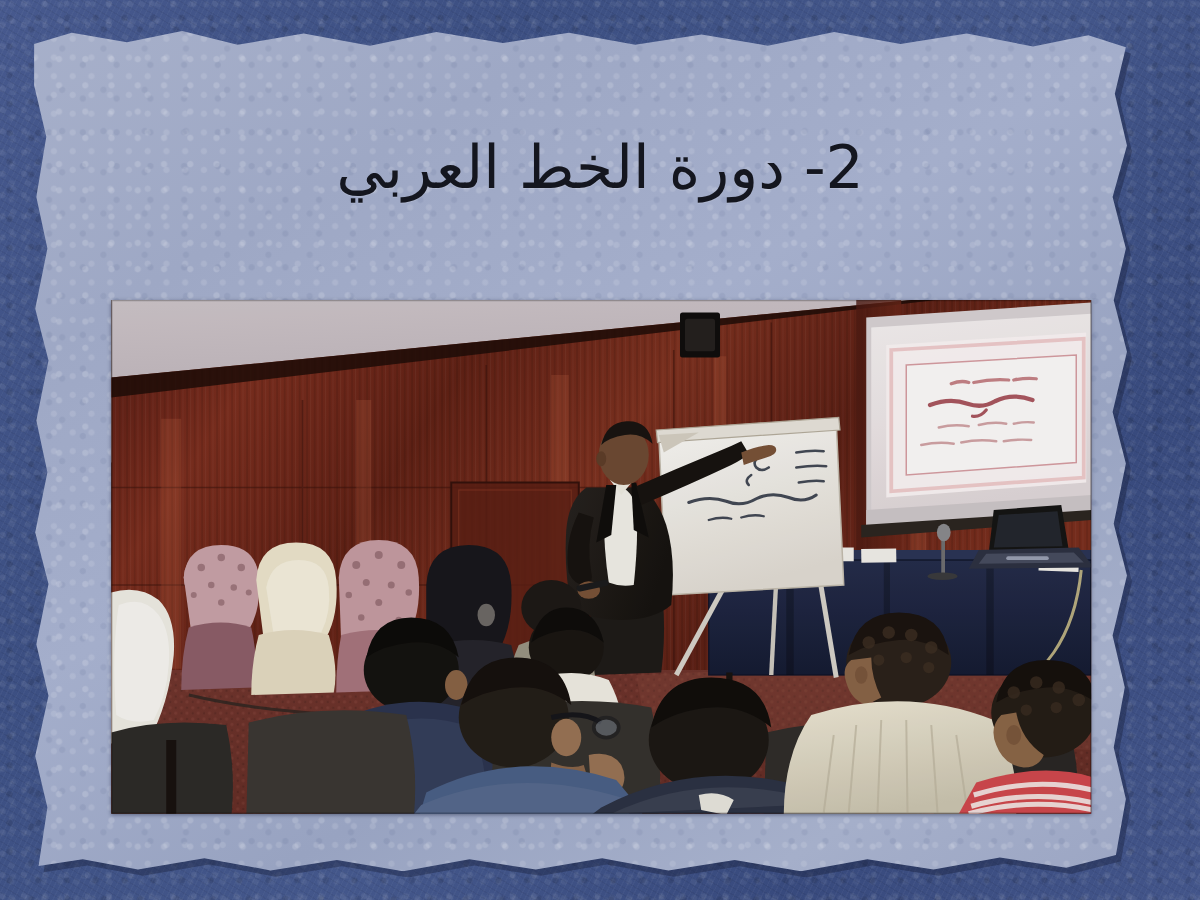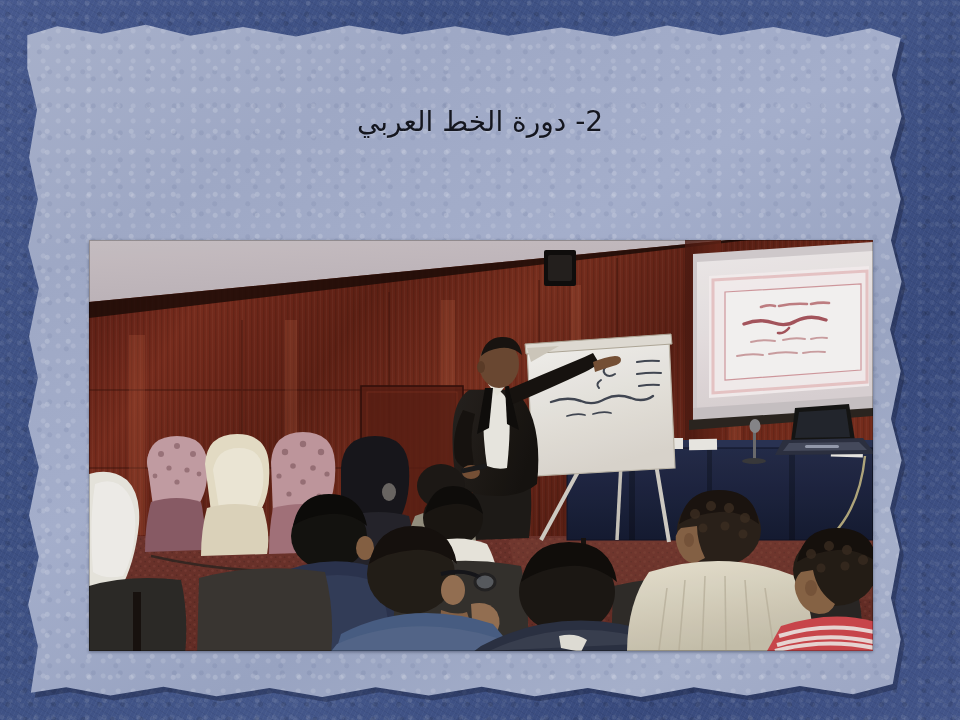--- a/index.html
+++ b/index.html
@@ -96,21 +96,21 @@
       1.8% 91%, 0.7% 85%, 1.9% 78%, 0.8% 72%, 1.9% 65%, 0.7% 59%,
       1.8% 52%, 0.8% 46%, 1.9% 39%, 0.7% 33%, 1.8% 26%, 0.8% 20%, 1.7% 13%, 0.6% 7%);
   }
 
   
   .title{
     position:absolute;left:0;top:104px;width:960px;
     text-align:center;
     direction:rtl;
     font-family:"DejaVu Sans","Liberation Sans",sans-serif;
-    font-size:28px;line-height:1.25;
+    font-size:48px;line-height:1.25;
     font-weight:400;
     color:#14161f;
     letter-spacing:0px;
     text-shadow:0 1px 0 rgba(255,255,255,.14);
     white-space:nowrap;
   }
 
   
   .photo{
     position:absolute;left:89px;top:240px;width:784px;height:411px;

